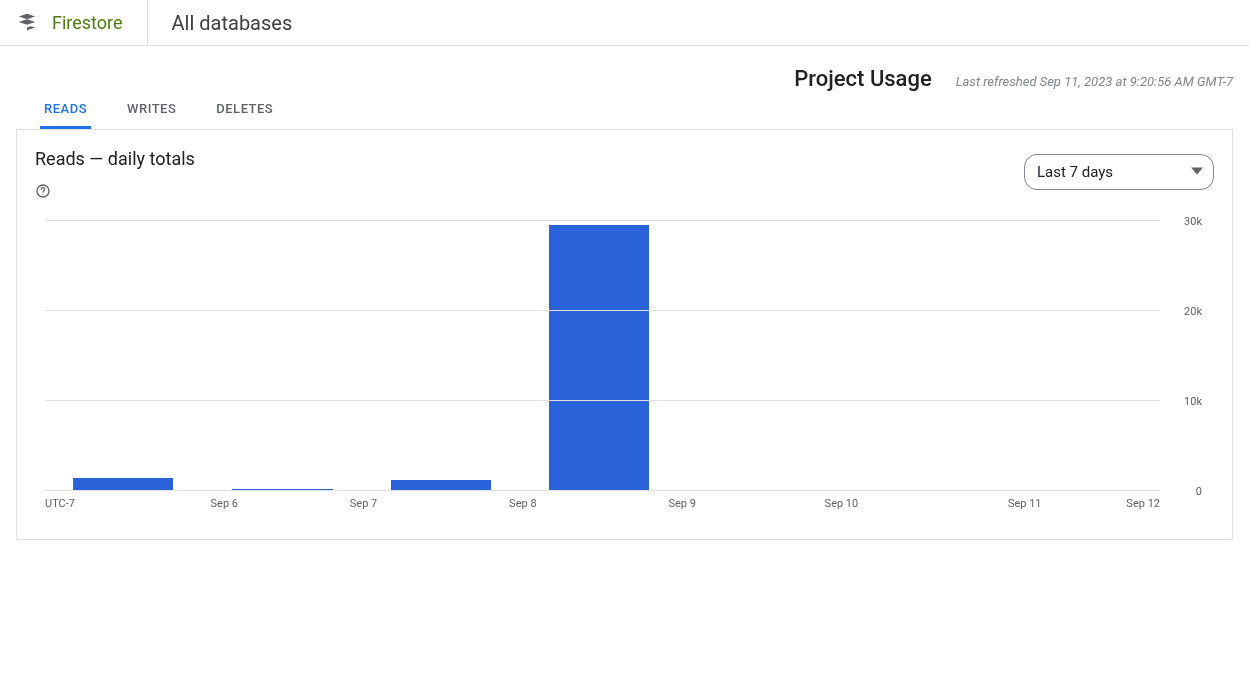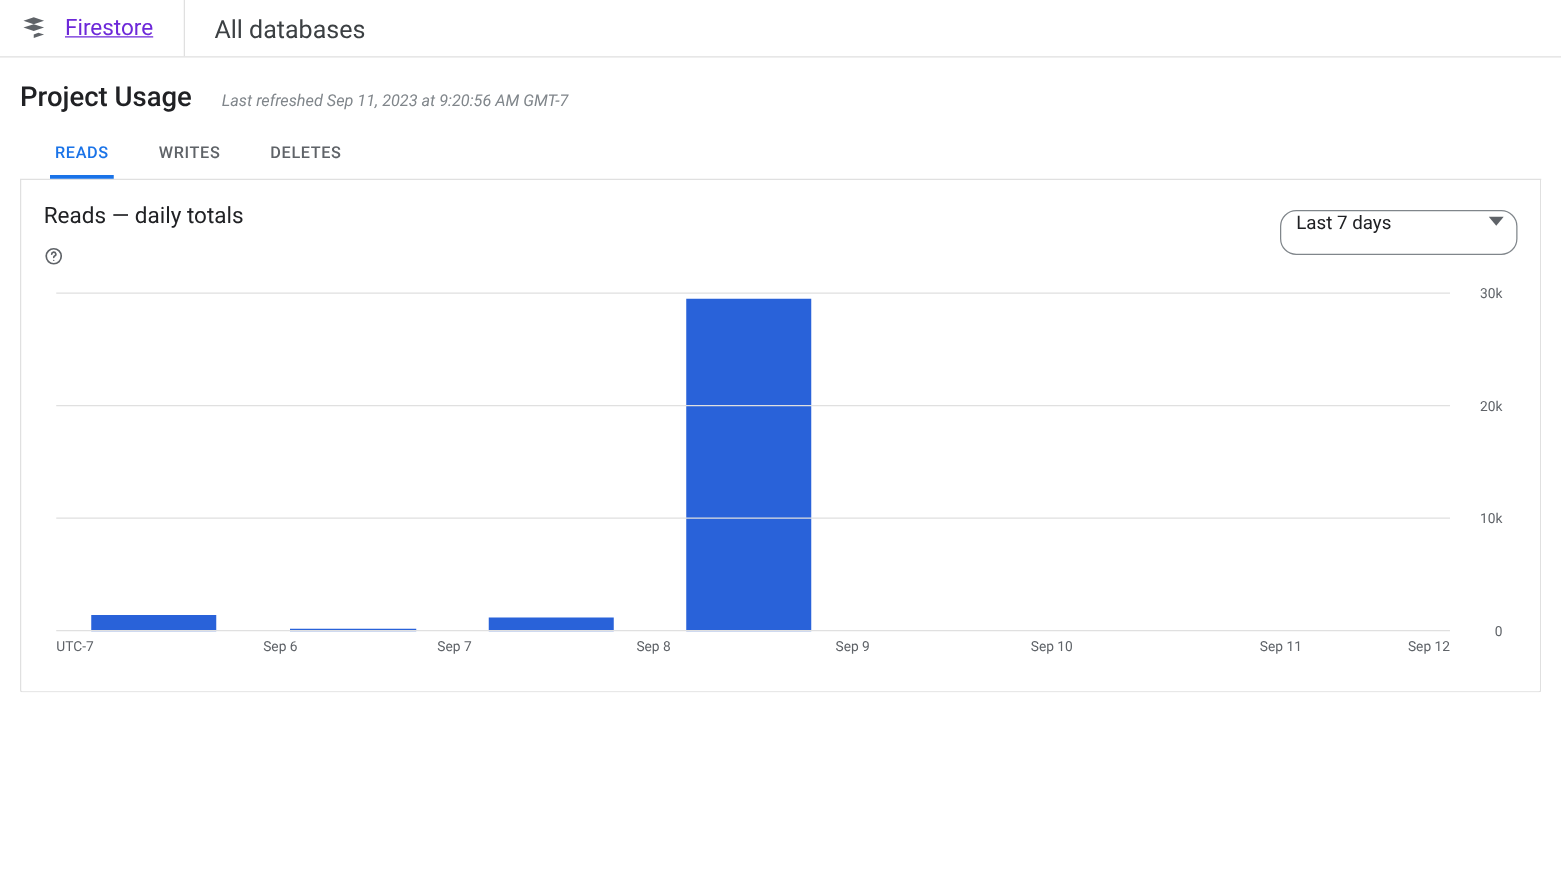--- a/index.html
+++ b/index.html
@@ -18,24 +18,24 @@
   }
   .header .brand {
     display: flex;
     align-items: center;
     gap: 14px;
     padding-right: 24px;
     border-right: 1px solid #e0e0e0;
     height: 100%;
   }
   .header .brand .logo-icon svg { display: block; }
-  .header .brand-text { font-size: 18px; color: #6d28d9; text-decoration: underline; }
+  .header .brand-text { font-size: 18px; color: #4d7c0f; }
   .header .breadcrumb { padding-left: 24px; color: #3c4043; font-size: 20px; }
   .page { padding: 20px 16px 0 16px; }
-  .title-row { display: flex; align-items: baseline; gap: 24px; margin-bottom: 14px; }
+  .title-row { display: flex; align-items: baseline; gap: 24px; margin-bottom: 0; justify-content: flex-end; }
   .page-title { font-size: 22px; font-weight: 500; color: #202124; }
   .last-refreshed { font-size: 13px; color: #80868b; font-style: italic; }
   .tabs {
     display: flex;
     gap: 32px;
     padding-left: 24px;
     border-bottom: 1px solid #e0e0e0;
   }
   .tab {
     font-size: 13px;
@@ -65,20 +65,21 @@
     display: flex;
     align-items: center;
     gap: 8px;
     margin-top: 14px;
     margin-bottom: 22px;
   }
   .subtext { font-size: 13px; color: #5f6368; }
   .help-icon { color: #5f6368; display:flex; align-items:center; }
   .range-select {
     display: flex;
+    align-items: center;
     justify-content: space-between;
     border: 1px solid #80868b;
     border-radius: 13px;
     padding: 0 10px 0 12px;
     height: 36px;
     min-width: 190px;
     font-size: 15px;
     color: #202124;
     cursor: pointer;
     margin-top: 6px;

